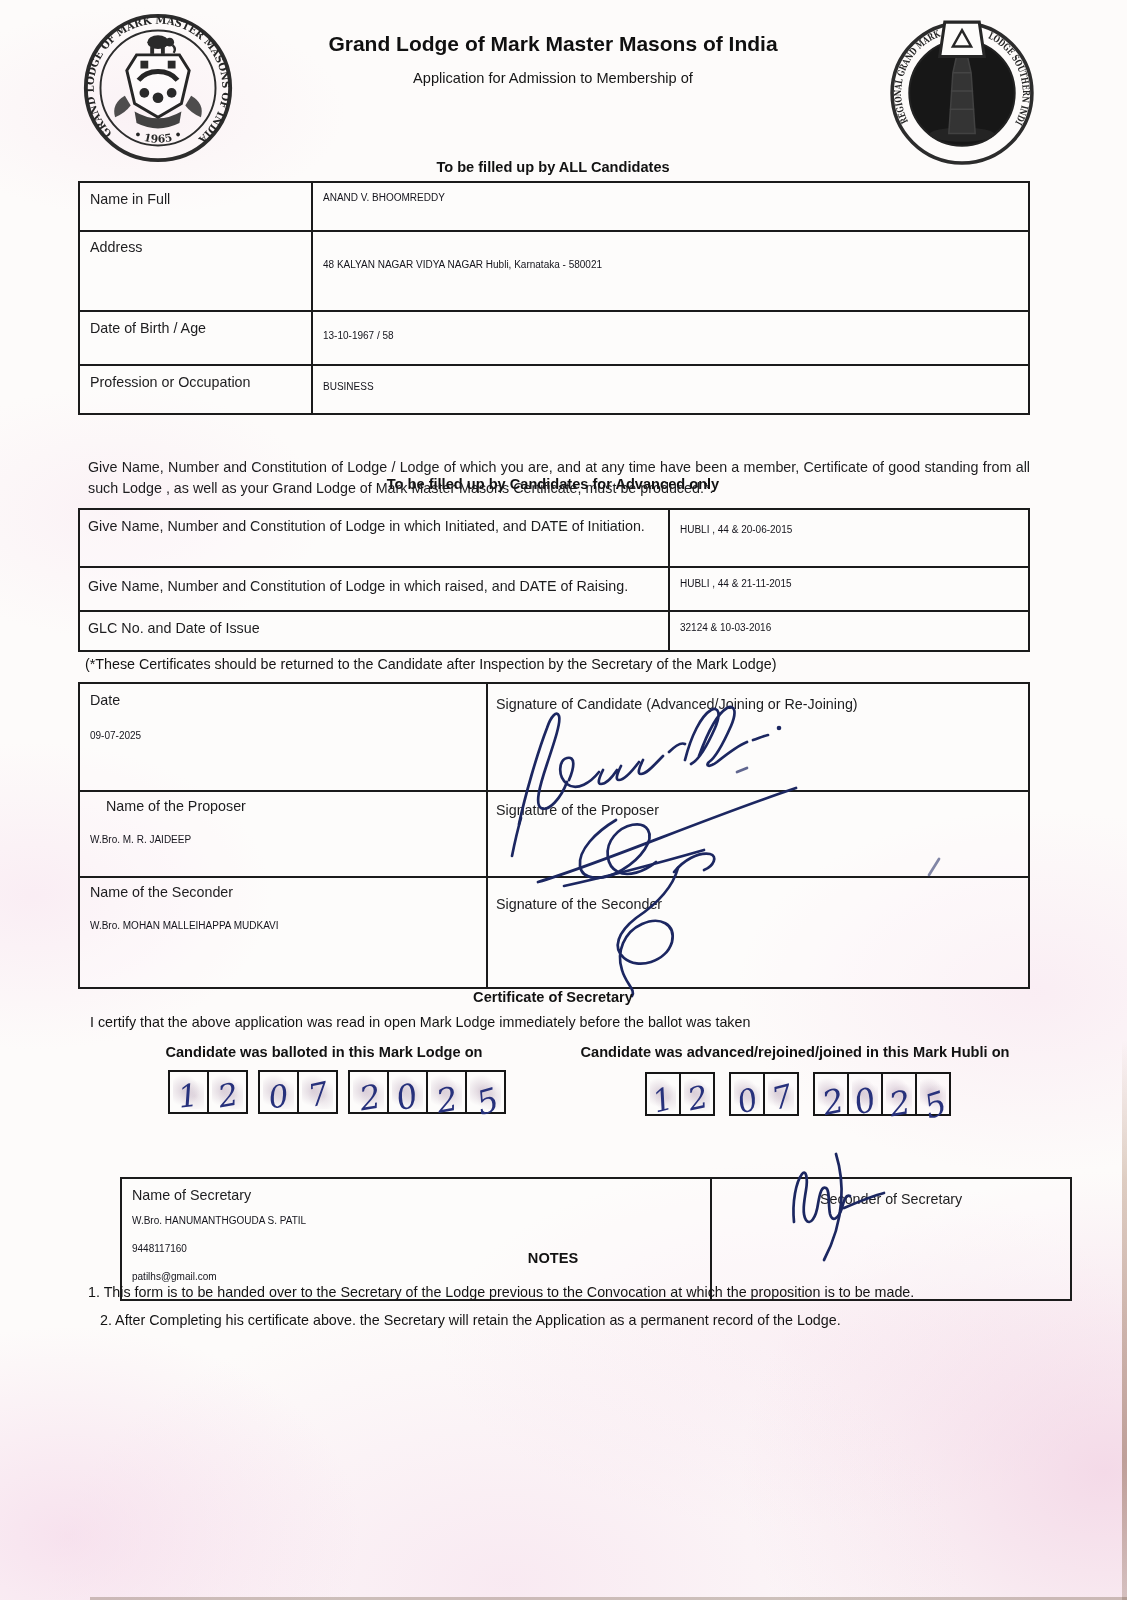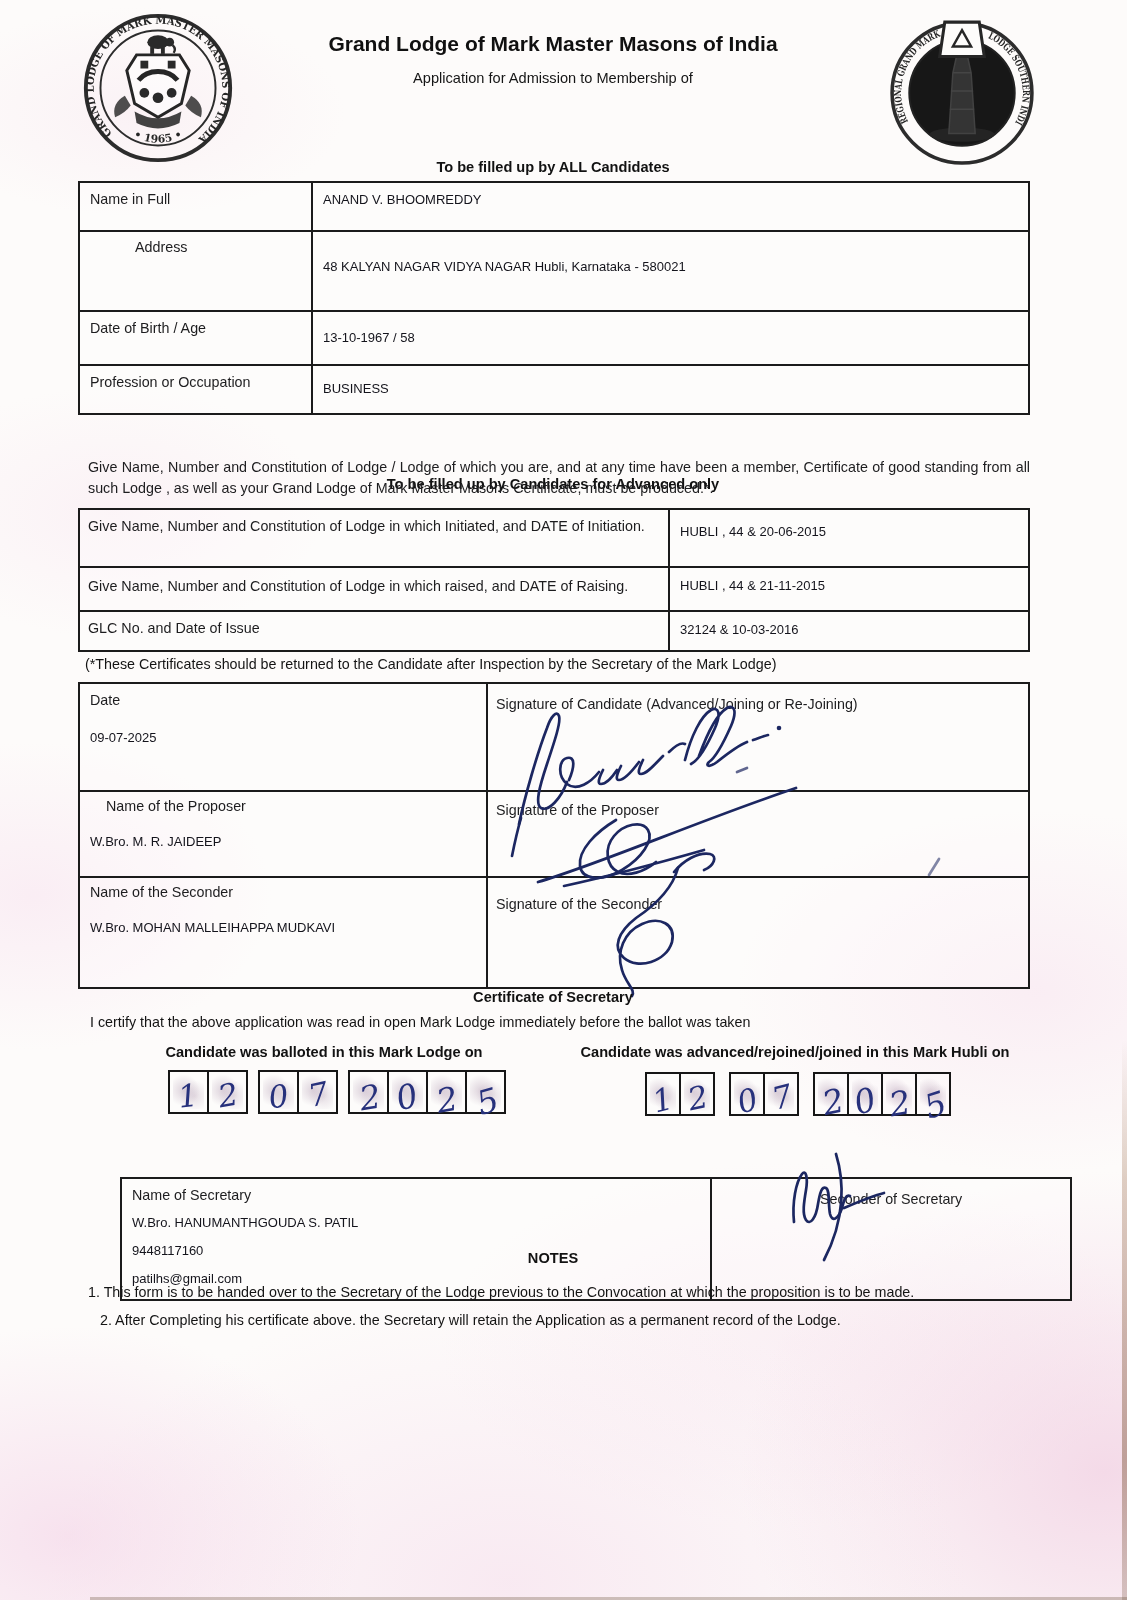--- a/index.html
+++ b/index.html
@@ -17,21 +17,21 @@
       radial-gradient(ellipse 500px 260px at 70% 84%, rgba(245,219,234,.35), transparent 70%),
       #fdfbfa;
   }
   .abs{position:absolute;}
   .bold{font-weight:bold;}
   .center{text-align:center;}
   .tbl{position:absolute;border:2px solid #1b1b1b;background:rgba(255,255,255,.25);}
   .hline{position:absolute;left:0;right:0;height:2px;background:#1b1b1b;}
   .vline{position:absolute;top:0;bottom:0;width:2px;background:#1b1b1b;}
   .lbl{font-size:14.3px;}
-  .val{font-size:13px;color:#14141c;}
+  .val{font-size:10px;color:#14141c;}
   .cellpad{position:absolute;}
   .para{font-size:14.3px;line-height:20.5px;text-align:justify;}
   .heading-sm{font-size:14.6px;font-weight:bold;color:#121212;}
   .sig-svg{position:absolute;overflow:visible;}
   .sig-svg path{fill:none;stroke:#1c2761;stroke-width:2.7;stroke-linecap:round;stroke-linejoin:round;}
   
   .dgroup{position:absolute;display:flex;border:2.5px solid #161616;background:rgba(255,255,255,.3);}
   .dcell{position:relative;height:40px;}
   .dcell.w37{width:37px;} .dcell.w32{width:32px;}
   .dcell:not(:last-child){border-right:2.5px solid #161616;}
@@ -112,21 +112,21 @@
 
   <div class="tbl" style="left:78px;top:181px;width:948px;height:230px;">
     <div class="hline" style="top:47px;"></div>
     <div class="hline" style="top:127px;"></div>
     <div class="hline" style="top:181px;"></div>
     <div class="vline" style="left:231px;"></div>
 
     <div class="cellpad lbl" style="left:10px;top:8px;">Name in Full</div>
     <div class="cellpad val" style="left:243px;top:9px;">ANAND V. BHOOMREDDY</div>
 
-    <div class="cellpad lbl" style="left:10px;top:56px;margin-left:45px;">Address</div>
+    <div class="cellpad lbl" style="left:10px;top:56px;">Address</div>
     <div class="cellpad val" style="left:243px;top:76px;">48 KALYAN NAGAR VIDYA NAGAR Hubli, Karnataka - 580021</div>
 
     <div class="cellpad lbl" style="left:10px;top:137px;">Date of Birth / Age</div>
     <div class="cellpad val" style="left:243px;top:147px;">13-10-1967 / 58</div>
 
     <div class="cellpad lbl" style="left:10px;top:191px;">Profession or Occupation</div>
     <div class="cellpad val" style="left:243px;top:198px;">BUSINESS</div>
   </div>
 
   <div class="abs center heading-sm" style="left:280px;top:430px;width:546px;margin-top:46px;">To be filled up by Candidates for Advanced only</div>

